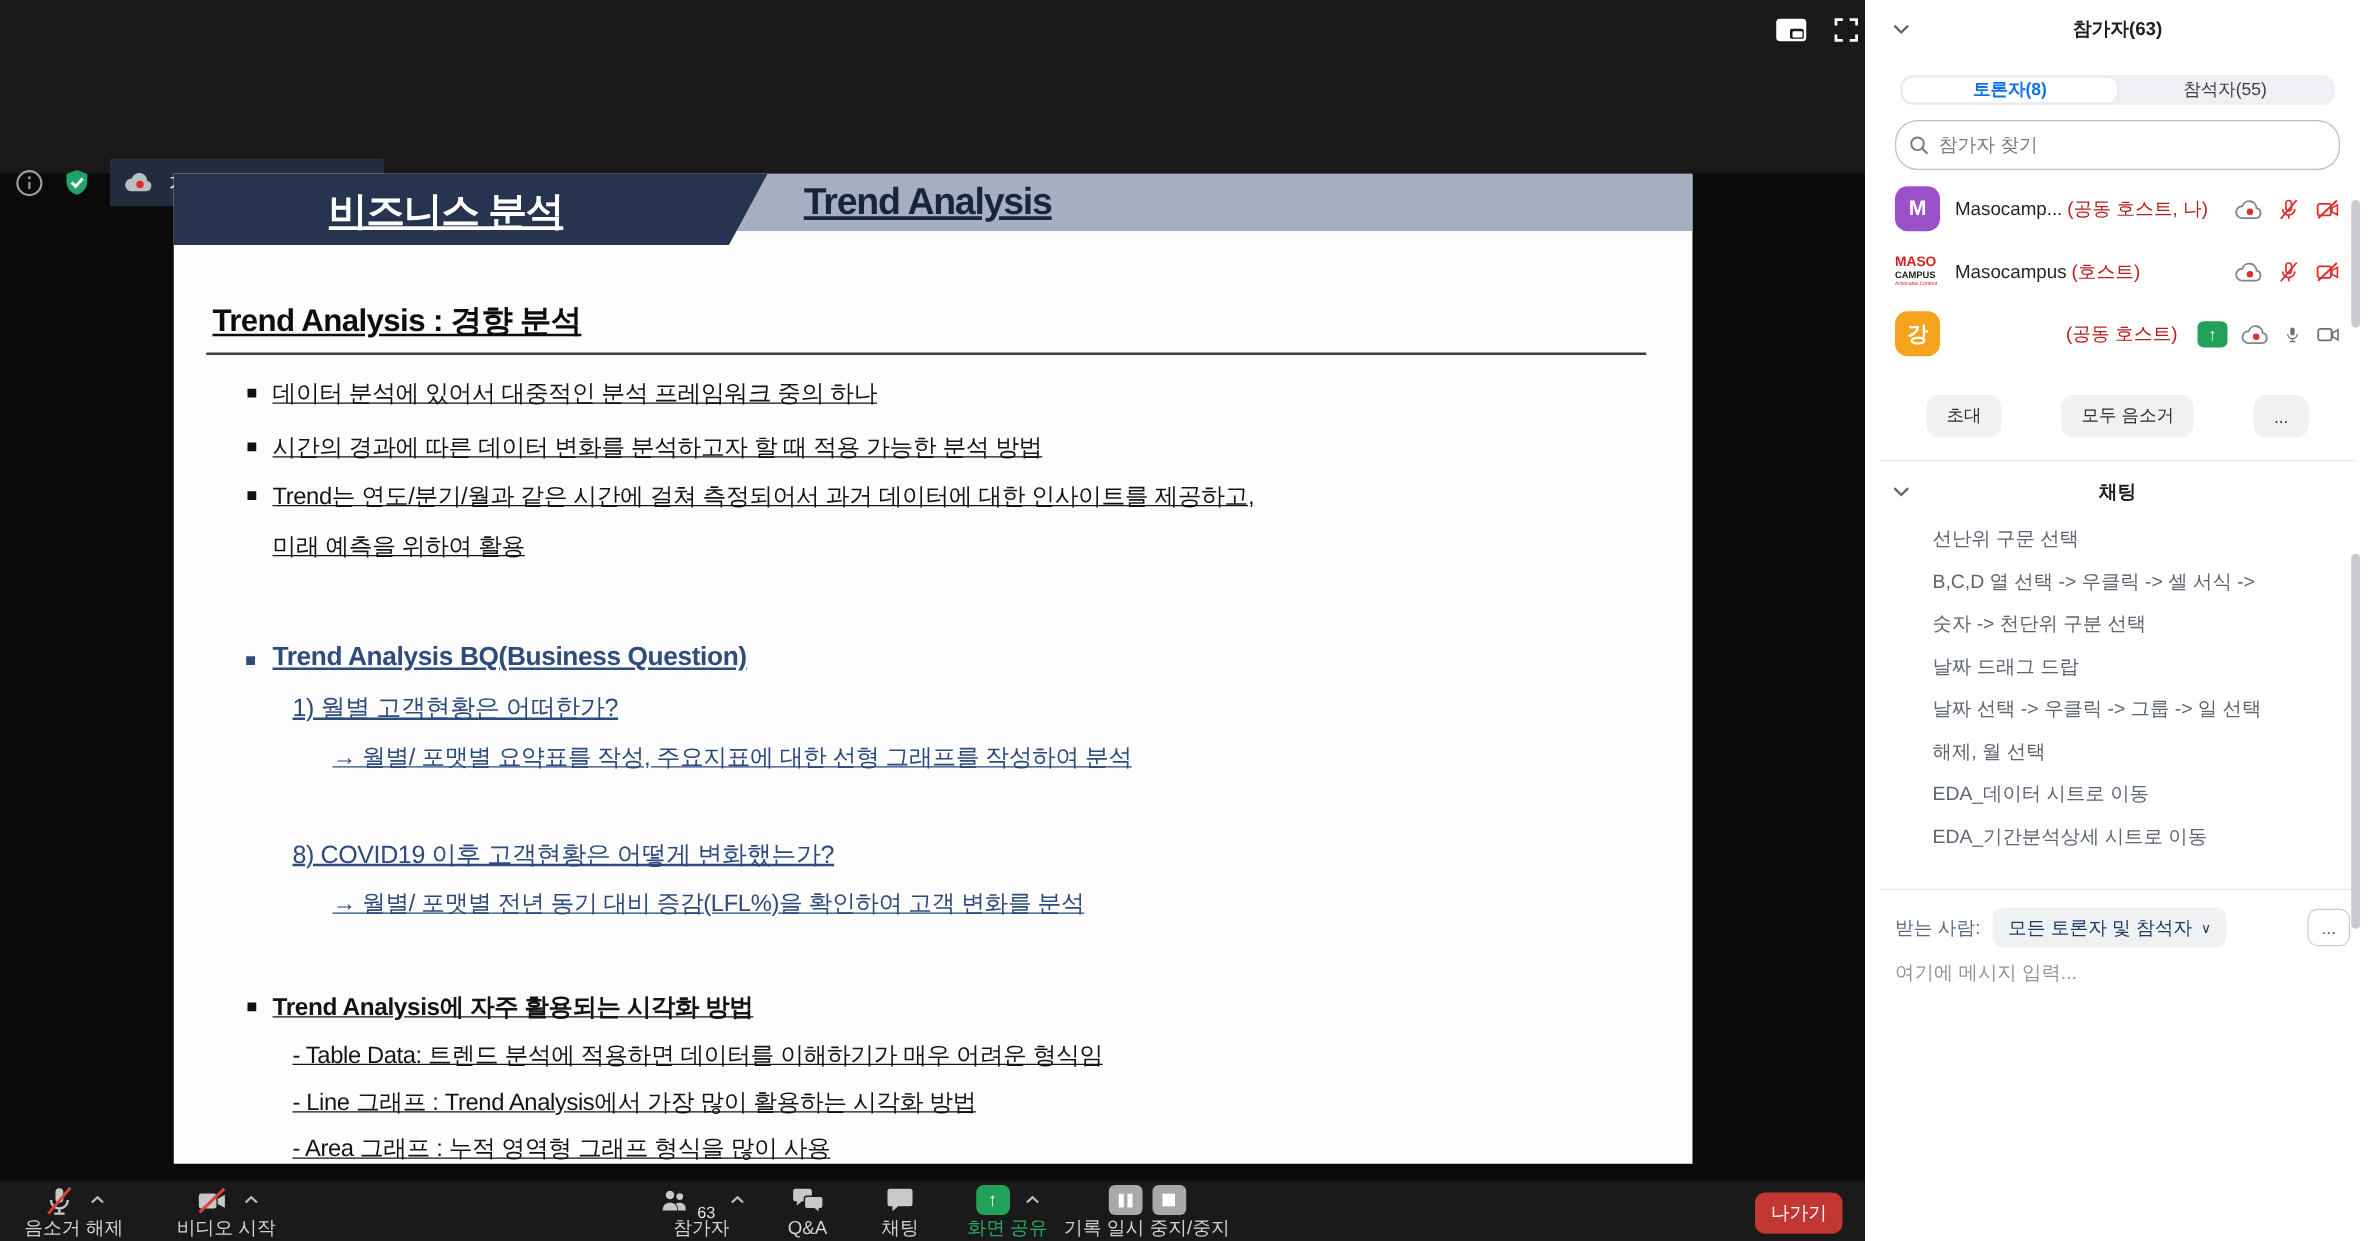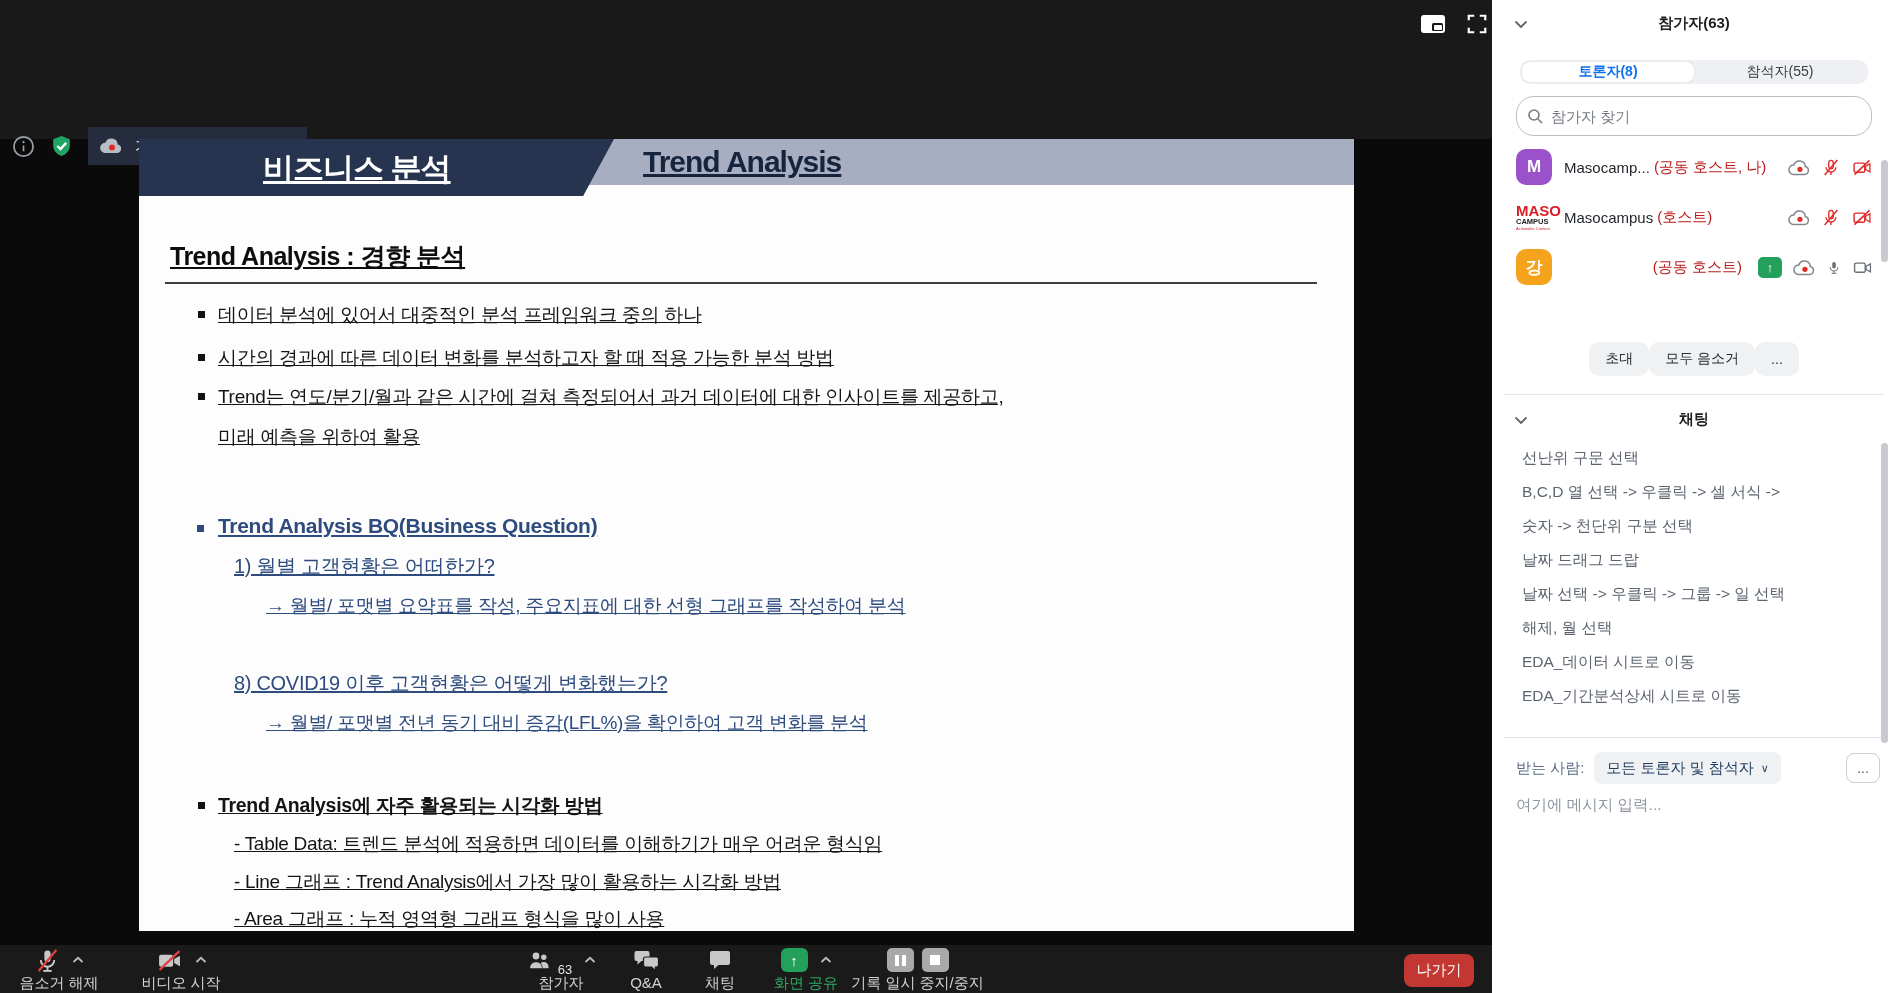--- a/index.html
+++ b/index.html
@@ -46,37 +46,37 @@
   .tab.active { background:#fff; color:#0e72ed; font-weight:bold; box-shadow:0 0 2px rgba(0,0,0,.12); }
   .search { margin:12px 24px 0 24px; height:40px; border:1px solid #b9bfc7; border-radius:18px; display:flex; align-items:center; padding:0 10px; }
   .search input { border:none; outline:none; flex:1; font-size:15px; color:#333; margin-left:8px; font-family:inherit; }
   .search input::placeholder { color:#767b83; }
 
   .prow { display:flex; align-items:center; height:50px; padding:0 22px 0 24px; cursor:pointer; }
   .avatar { width:36px; height:36px; border-radius:10px; display:flex; align-items:center; justify-content:center;
             color:#fff; font-size:17px; font-weight:bold; margin-right:12px; flex:none; }
   .logo-av { width:36px; height:36px; border-radius:6px; background:#fff; margin-right:12px; flex:none;
              display:flex; flex-direction:column; justify-content:center; line-height:1; }
-  .logo-av .l1 { color:#d81f26; font-weight:bold; font-size:15px; letter-spacing:0; }
+  .logo-av .l1 { color:#d81f26; font-weight:bold; font-size:11px; letter-spacing:0; }
   .logo-av .l2 { color:#1d1d1d; font-weight:bold; font-size:7.5px; }
   .logo-av .l3 { color:#d81f26; font-size:4px; margin-top:1px; }
   .pname { font-size:15px; color:#1f2328; white-space:nowrap; overflow:hidden; }
   .prole { font-size:15px; color:#b91c1c; white-space:nowrap; margin-left:4px; }
   .picons { margin-left:auto; display:flex; align-items:center; gap:10px; }
   .share-chip { width:24px; height:21px; background:#23a15b; border-radius:5px; color:#fff; font-size:13px; font-weight:bold;
                 display:flex; align-items:center; justify-content:center; }
 
-  .pbtns { display:flex; justify-content:center; margin-top:50px; }
+  .pbtns { display:flex; justify-content:center; gap:48px; margin-top:24px; }
   .pbtn { background:#eff1f3; border:none; border-radius:10px; font-size:14px; color:#2b2f33; padding:8px 16px; cursor:pointer; font-family:inherit; white-space:nowrap; }
   .divider { height:1px; background:#e4e6e9; margin:18px 12px 0 12px; }
 
   .c-head { position:relative; height:40px; display:flex; align-items:center; justify-content:center; margin-top:4px; }
   .c-head .chev { position:absolute; left:22px; top:12px; cursor:pointer; }
   .c-title { font-size:15px; font-weight:bold; color:#1c1e21; }
-  .chat-msgs { padding:2px 22px 0 30px; }
+  .chat-msgs { padding:2px 22px 0 30px;margin-left:24px; }
   .cmsg { font-size:15.5px; color:#5d6570; line-height:34px; white-space:nowrap; }
 
   .to-row { display:flex; align-items:center; margin:14px 16px 0 24px; }
   .to-label { font-size:15px; color:#5b6b84; margin-right:10px; white-space:nowrap; }
   .to-pill { background:#eff1f3; border-radius:8px; height:32px; display:flex; align-items:center; padding:0 12px;
              font-size:15px; color:#1e3a5f; cursor:pointer; white-space:nowrap; }
   .to-pill .v { margin-left:7px; font-size:11px; color:#1e3a5f; }
   .dots-btn { margin-left:auto; width:34px; height:30px; border:1px solid #c9ced6; border-radius:8px; background:#fff;
               color:#555; font-size:14px; cursor:pointer; line-height:1; }
   .msg-input { margin:12px 24px 0 24px; border:none; outline:none; width:350px; font-size:15.5px; color:#444; font-family:inherit; }

